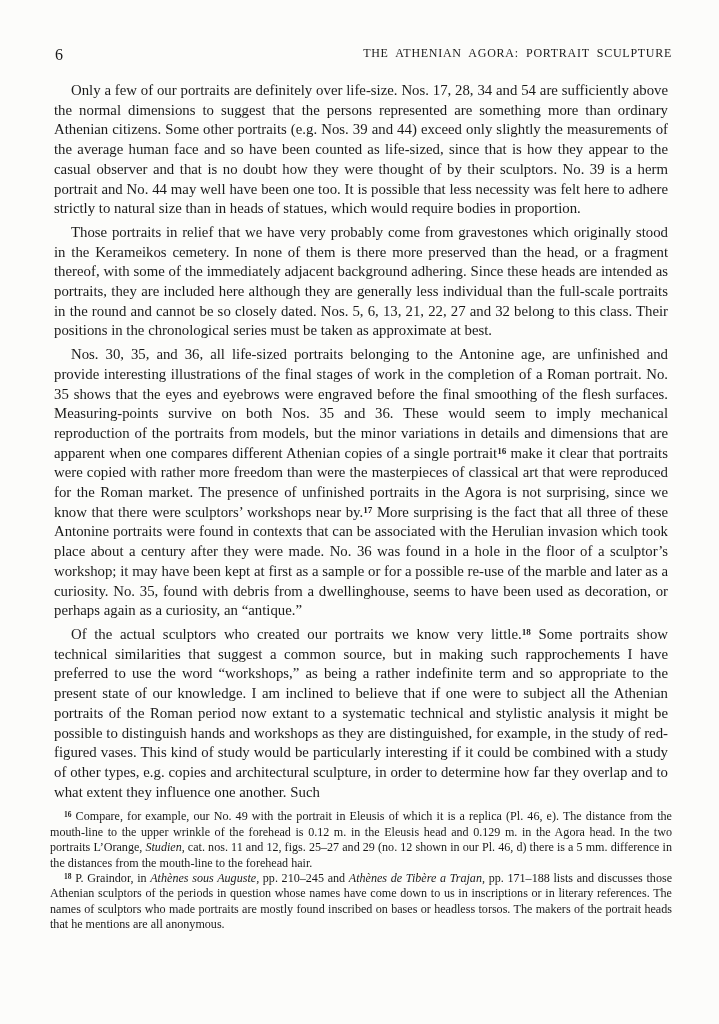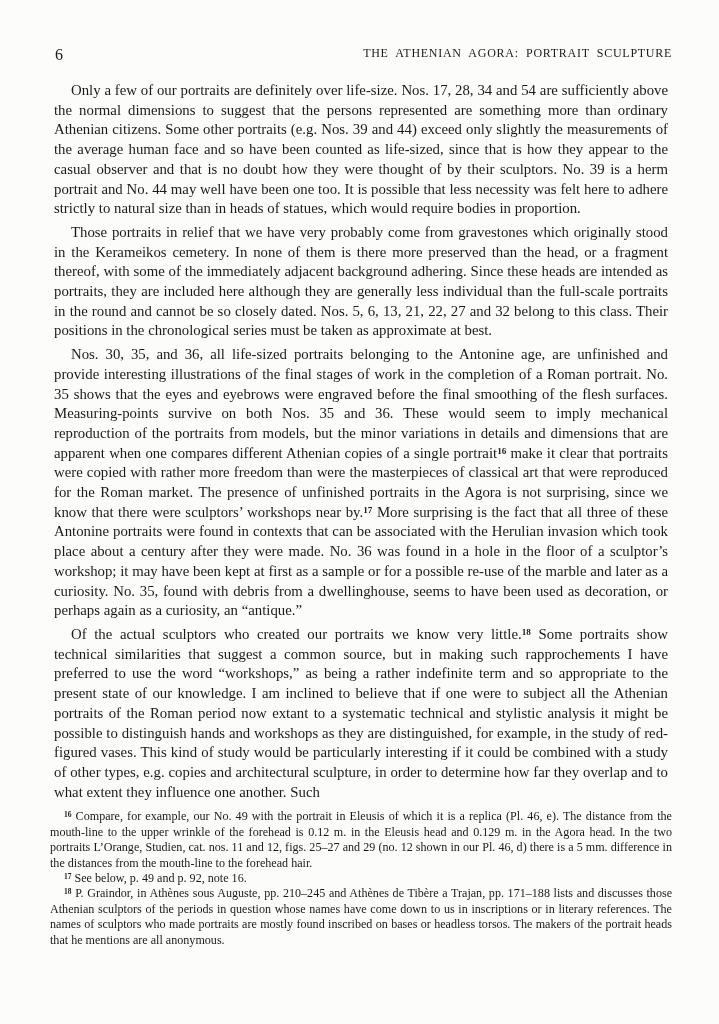--- a/index.html
+++ b/index.html
@@ -53,38 +53,37 @@
     margin: 0;
     text-indent: 14px;
   }
   .run-sup {
     font-size: 0.62em;
     font-weight: 700;
     position: relative;
     top: -0.42em;
     line-height: 0;
   }
-  .run-i { }
+  .run-i { font-style: italic; }
 </style>
 </head>
 <body>
 
 <div class="page">
 
   <div class="header">
     <span class="pagenum">6</span>
     <span class="running-title">THE ATHENIAN AGORA: PORTRAIT SCULPTURE</span>
   </div>
 
   <div class="body-text">
     <p class="para"><span>Only a few of our portraits are definitely over life-size. Nos. 17, 28, 34 and 54 are sufficiently above the normal dimensions to suggest that the persons represented are something more than ordinary Athenian citizens. Some other portraits (e.g. Nos. 39 and 44) exceed only slightly the measurements of the average human face and so have been counted as life-sized, since that is how they appear to the casual observer and that is no doubt how they were thought of by their sculptors. No. 39 is a herm portrait and No. 44 may well have been one too. It is possible that less necessity was felt here to adhere strictly to natural size than in heads of statues, which would require bodies in proportion.</span></p>
     <p class="para"><span>Those portraits in relief that we have very probably come from gravestones which originally stood in the Kerameikos cemetery. In none of them is there more preserved than the head, or a fragment thereof, with some of the immediately adjacent background adhering. Since these heads are intended as portraits, they are included here although they are generally less individual than the full-scale portraits in the round and cannot be so closely dated. Nos. 5, 6, 13, 21, 22, 27 and 32 belong to this class. Their positions in the chronological series must be taken as approximate at best.</span></p>
     <p class="para"><span>Nos. 30, 35, and 36, all life-sized portraits belonging to the Antonine age, are unfinished and provide interesting illustrations of the final stages of work in the completion of a Roman portrait. No. 35 shows that the eyes and eyebrows were engraved before the final smoothing of the flesh surfaces. Measuring-points survive on both Nos. 35 and 36. These would seem to imply mechanical reproduction of the portraits from models, but the minor variations in details and dimensions that are apparent when one compares different Athenian copies of a single portrait</span><span class="run-sup">16</span><span> make it clear that portraits were copied with rather more freedom than were the masterpieces of classical art that were reproduced for the Roman market. The presence of unfinished portraits in the Agora is not surprising, since we know that there were sculptors’ workshops near by.</span><span class="run-sup">17</span><span> More surprising is the fact that all three of these Antonine portraits were found in contexts that can be associated with the Herulian invasion which took place about a century after they were made. No. 36 was found in a hole in the floor of a sculptor’s workshop; it may have been kept at first as a sample or for a possible re-use of the marble and later as a curiosity. No. 35, found with debris from a dwellinghouse, seems to have been used as decoration, or perhaps again as a curiosity, an “antique.”</span></p>
     <p class="para"><span>Of the actual sculptors who created our portraits we know very little.</span><span class="run-sup">18</span><span> Some portraits show technical similarities that suggest a common source, but in making such rapprochements I have preferred to use the word “workshops,” as being a rather indefinite term and so appropriate to the present state of our knowledge. I am inclined to believe that if one were to subject all the Athenian portraits of the Roman period now extant to a systematic technical and stylistic analysis it might be possible to distinguish hands and workshops as they are distinguished, for example, in the study of red-figured vases. This kind of study would be particularly interesting if it could be combined with a study of other types, e.g. copies and architectural sculpture, in order to determine how far they overlap and to what extent they influence one another. Such</span></p>
   </div>
 
   <div class="footnotes">
     <p class="footnote"><span class="run-sup">16</span><span> Compare, for example, our No. 49 with the portrait in Eleusis of which it is a replica (Pl. 46, e). The distance from the mouth-line to the upper wrinkle of the forehead is 0.12 m. in the Eleusis head and 0.129 m. in the Agora head. In the two portraits L’Orange, </span><span class="run-i">Studien</span><span>, cat. nos. 11 and 12, figs. 25–27 and 29 (no. 12 shown in our Pl. 46, d) there is a 5 mm. difference in the distances from the mouth-line to the forehead hair.</span></p>
-    <p class="footnote"><span class="run-sup">17</span><span> See below, p. 49 and p. 92, note 16.</span></p>
     <p class="footnote"><span class="run-sup">18</span><span> P. Graindor, in </span><span class="run-i">Athènes sous Auguste</span><span>, pp. 210–245 and </span><span class="run-i">Athènes de Tibère a Trajan</span><span>, pp. 171–188 lists and discusses those Athenian sculptors of the periods in question whose names have come down to us in inscriptions or in literary references. The names of sculptors who made portraits are mostly found inscribed on bases or headless torsos. The makers of the portrait heads that he mentions are all anonymous.</span></p>
   </div>
 
 </div>
 
 </body></html>

